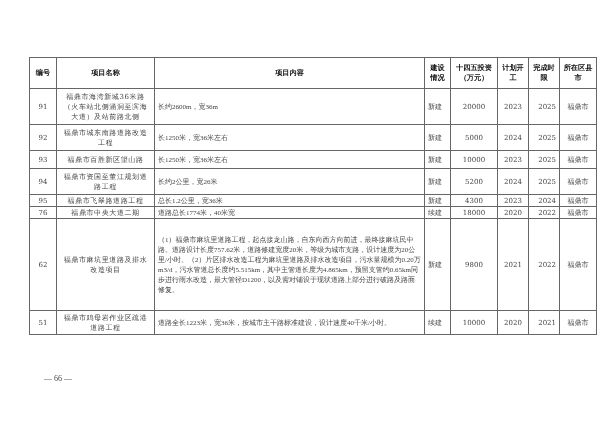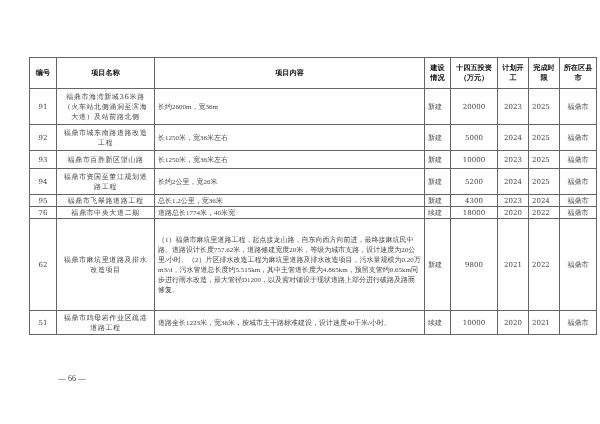--- a/index.html
+++ b/index.html
@@ -15,27 +15,27 @@
   }
   .page-table th { font-family: "DejaVu Sans", "Liberation Sans", sans-serif; font-weight: bold;
                    font-size: 7.2px; text-align: center; height: 30px; color: #111; line-height: 10px; }
   .page-table td { color: #444; }
   .c-no { width: 20px; text-align: center; }
   .c-name { width: 91px; }
   .c-content { width: 263px; }
   .c-status { width: 19px; }
   .c-invest { width: 40px; text-align: center; margin-left: 42px; }
   .c-start { width: 24px; text-align: center; }
-  .c-end { width: 24px; text-align: left; }
+  .c-end { width: 24px; text-align: right; }
   .c-county { width: 30px; text-align: center; margin-left: 20px; }
   .page-table td.c-content { text-align: left; font-family: Liberation Serif, serif; }
   .page-table td.c-name { text-align: center; letter-spacing: 0.6px; }
   .content-long { text-align: justify; }
   .page-number {
-    position: absolute; left: 58px; top: 374px; font-size: 8px; color: #444;
+    position: absolute; left: 44px; top: 374px; font-size: 8px; color: #444;
     font-family: "Liberation Serif", "DejaVu Serif", serif;
   }
 </style>
 </head>
 <body>
 
 <table class="page-table">
   <thead>
     <tr>
       <th class="c-no">编号</th>

